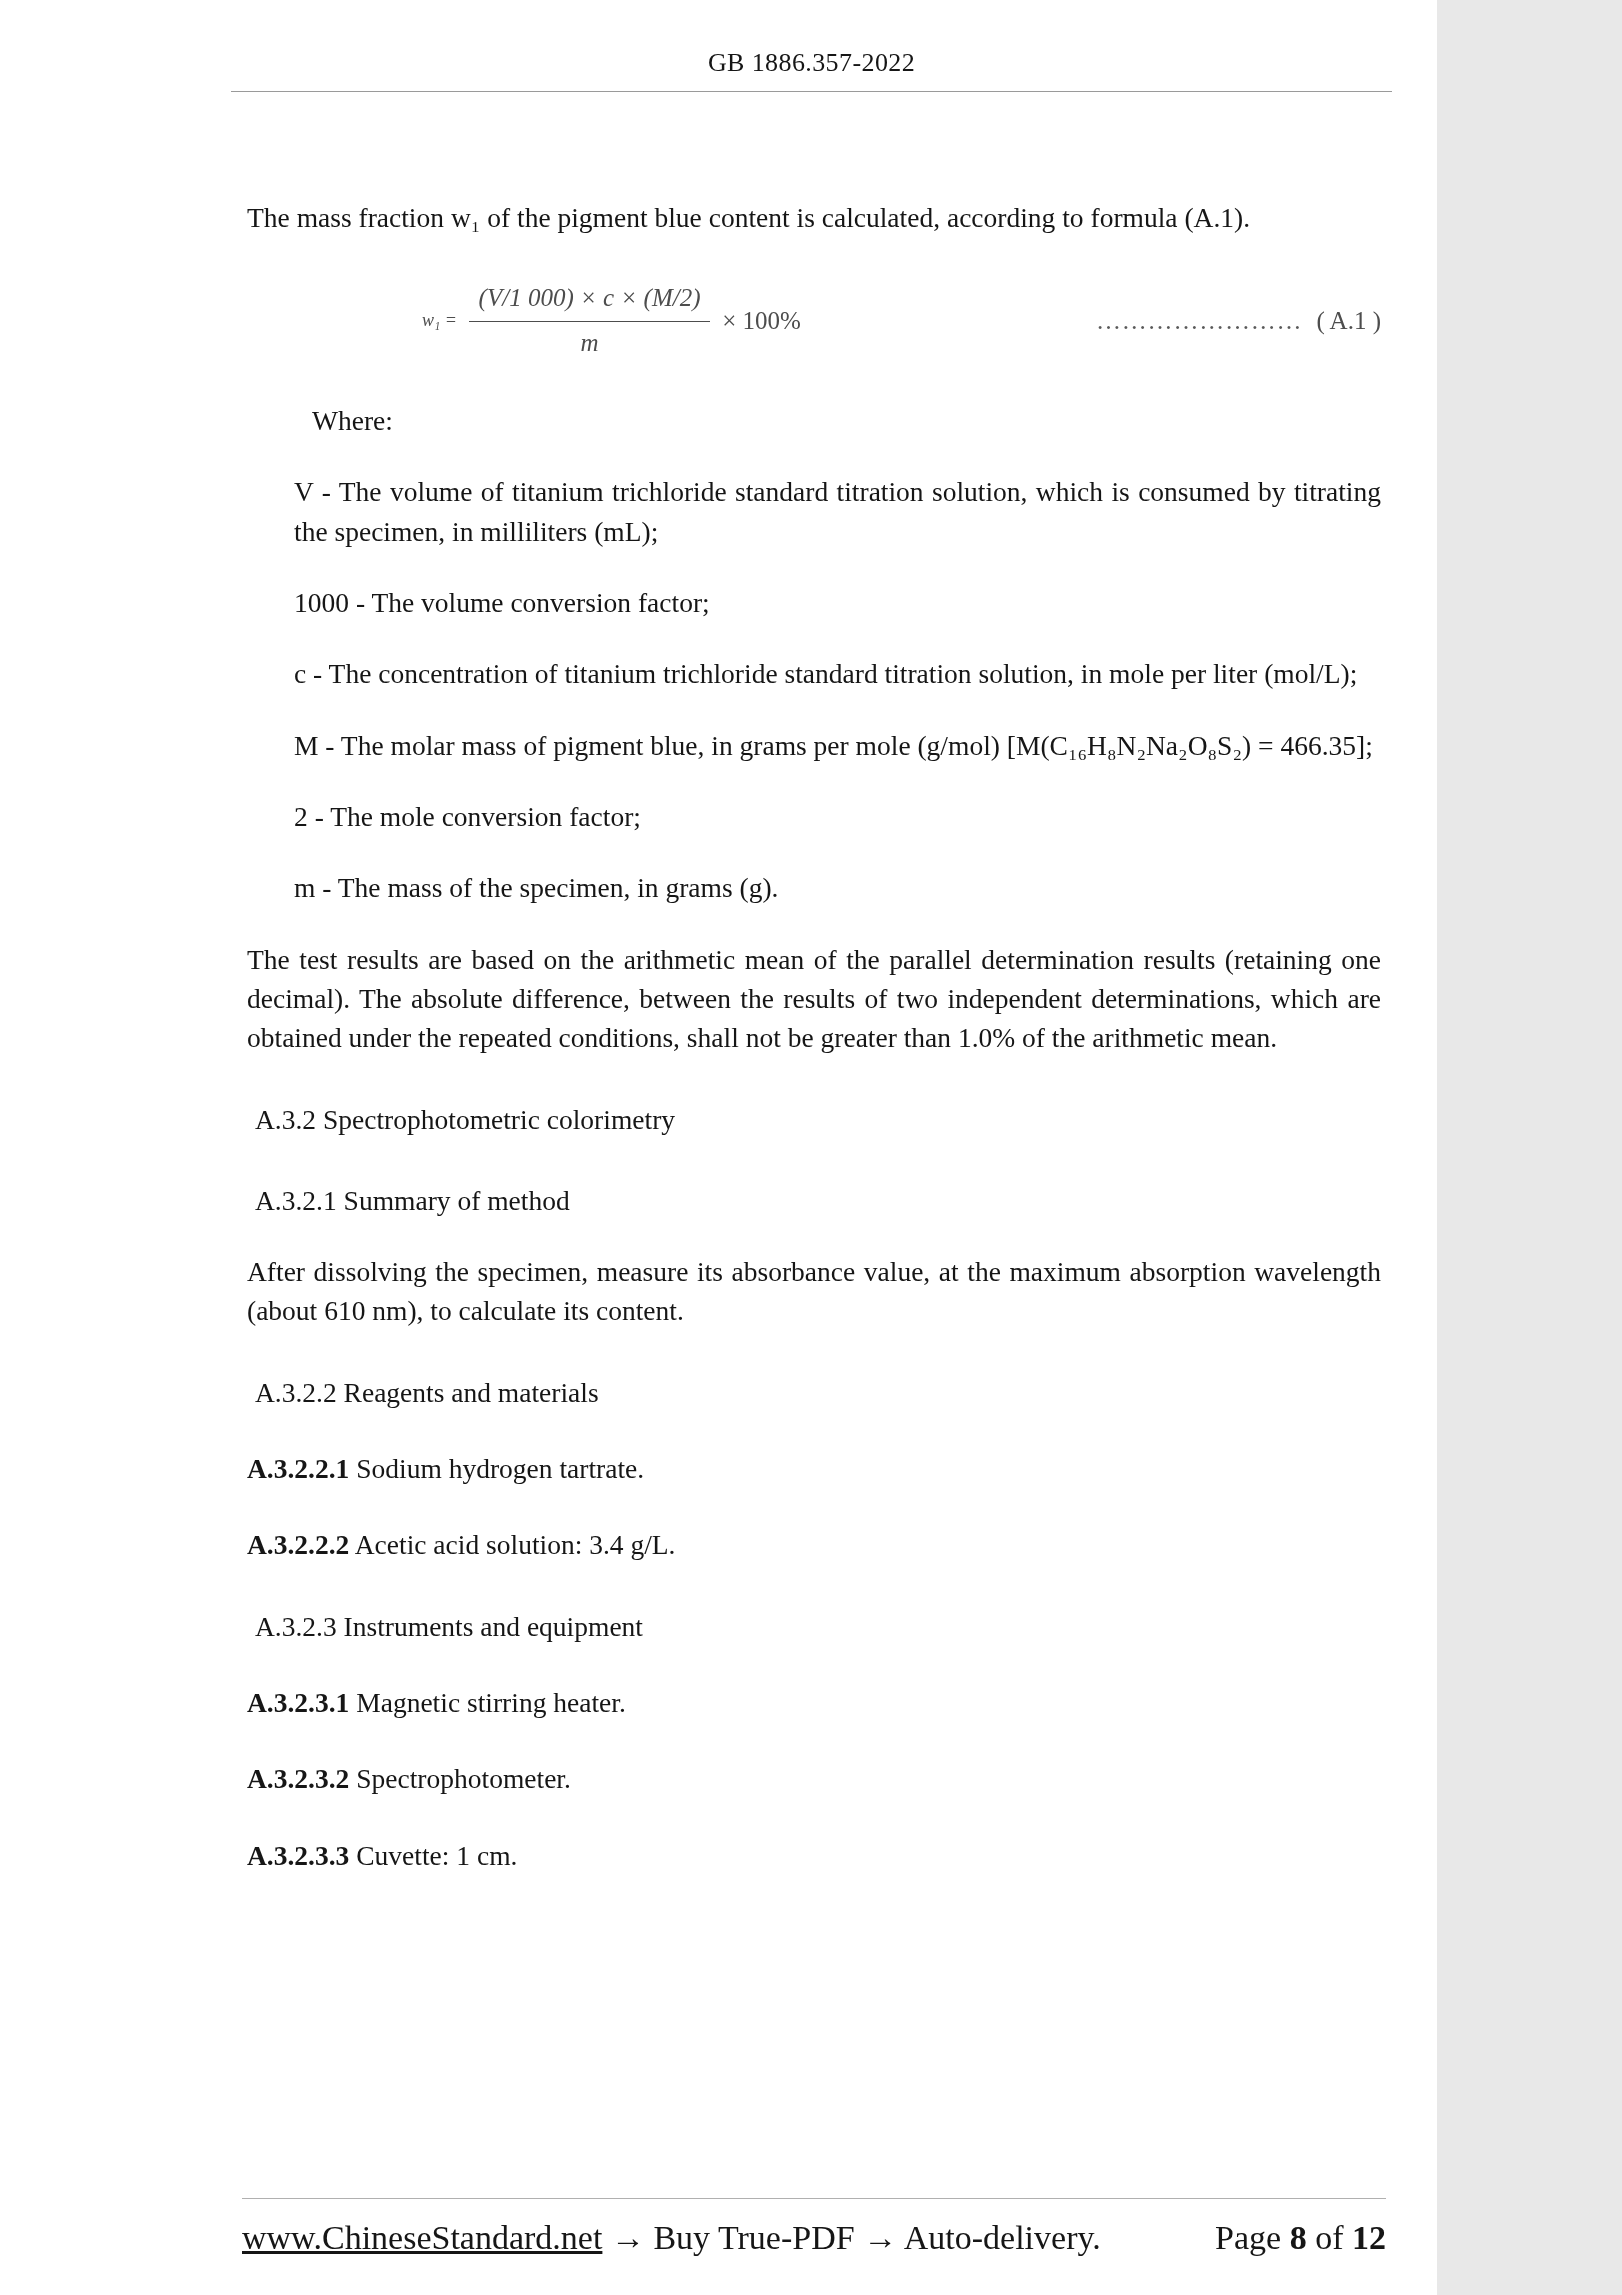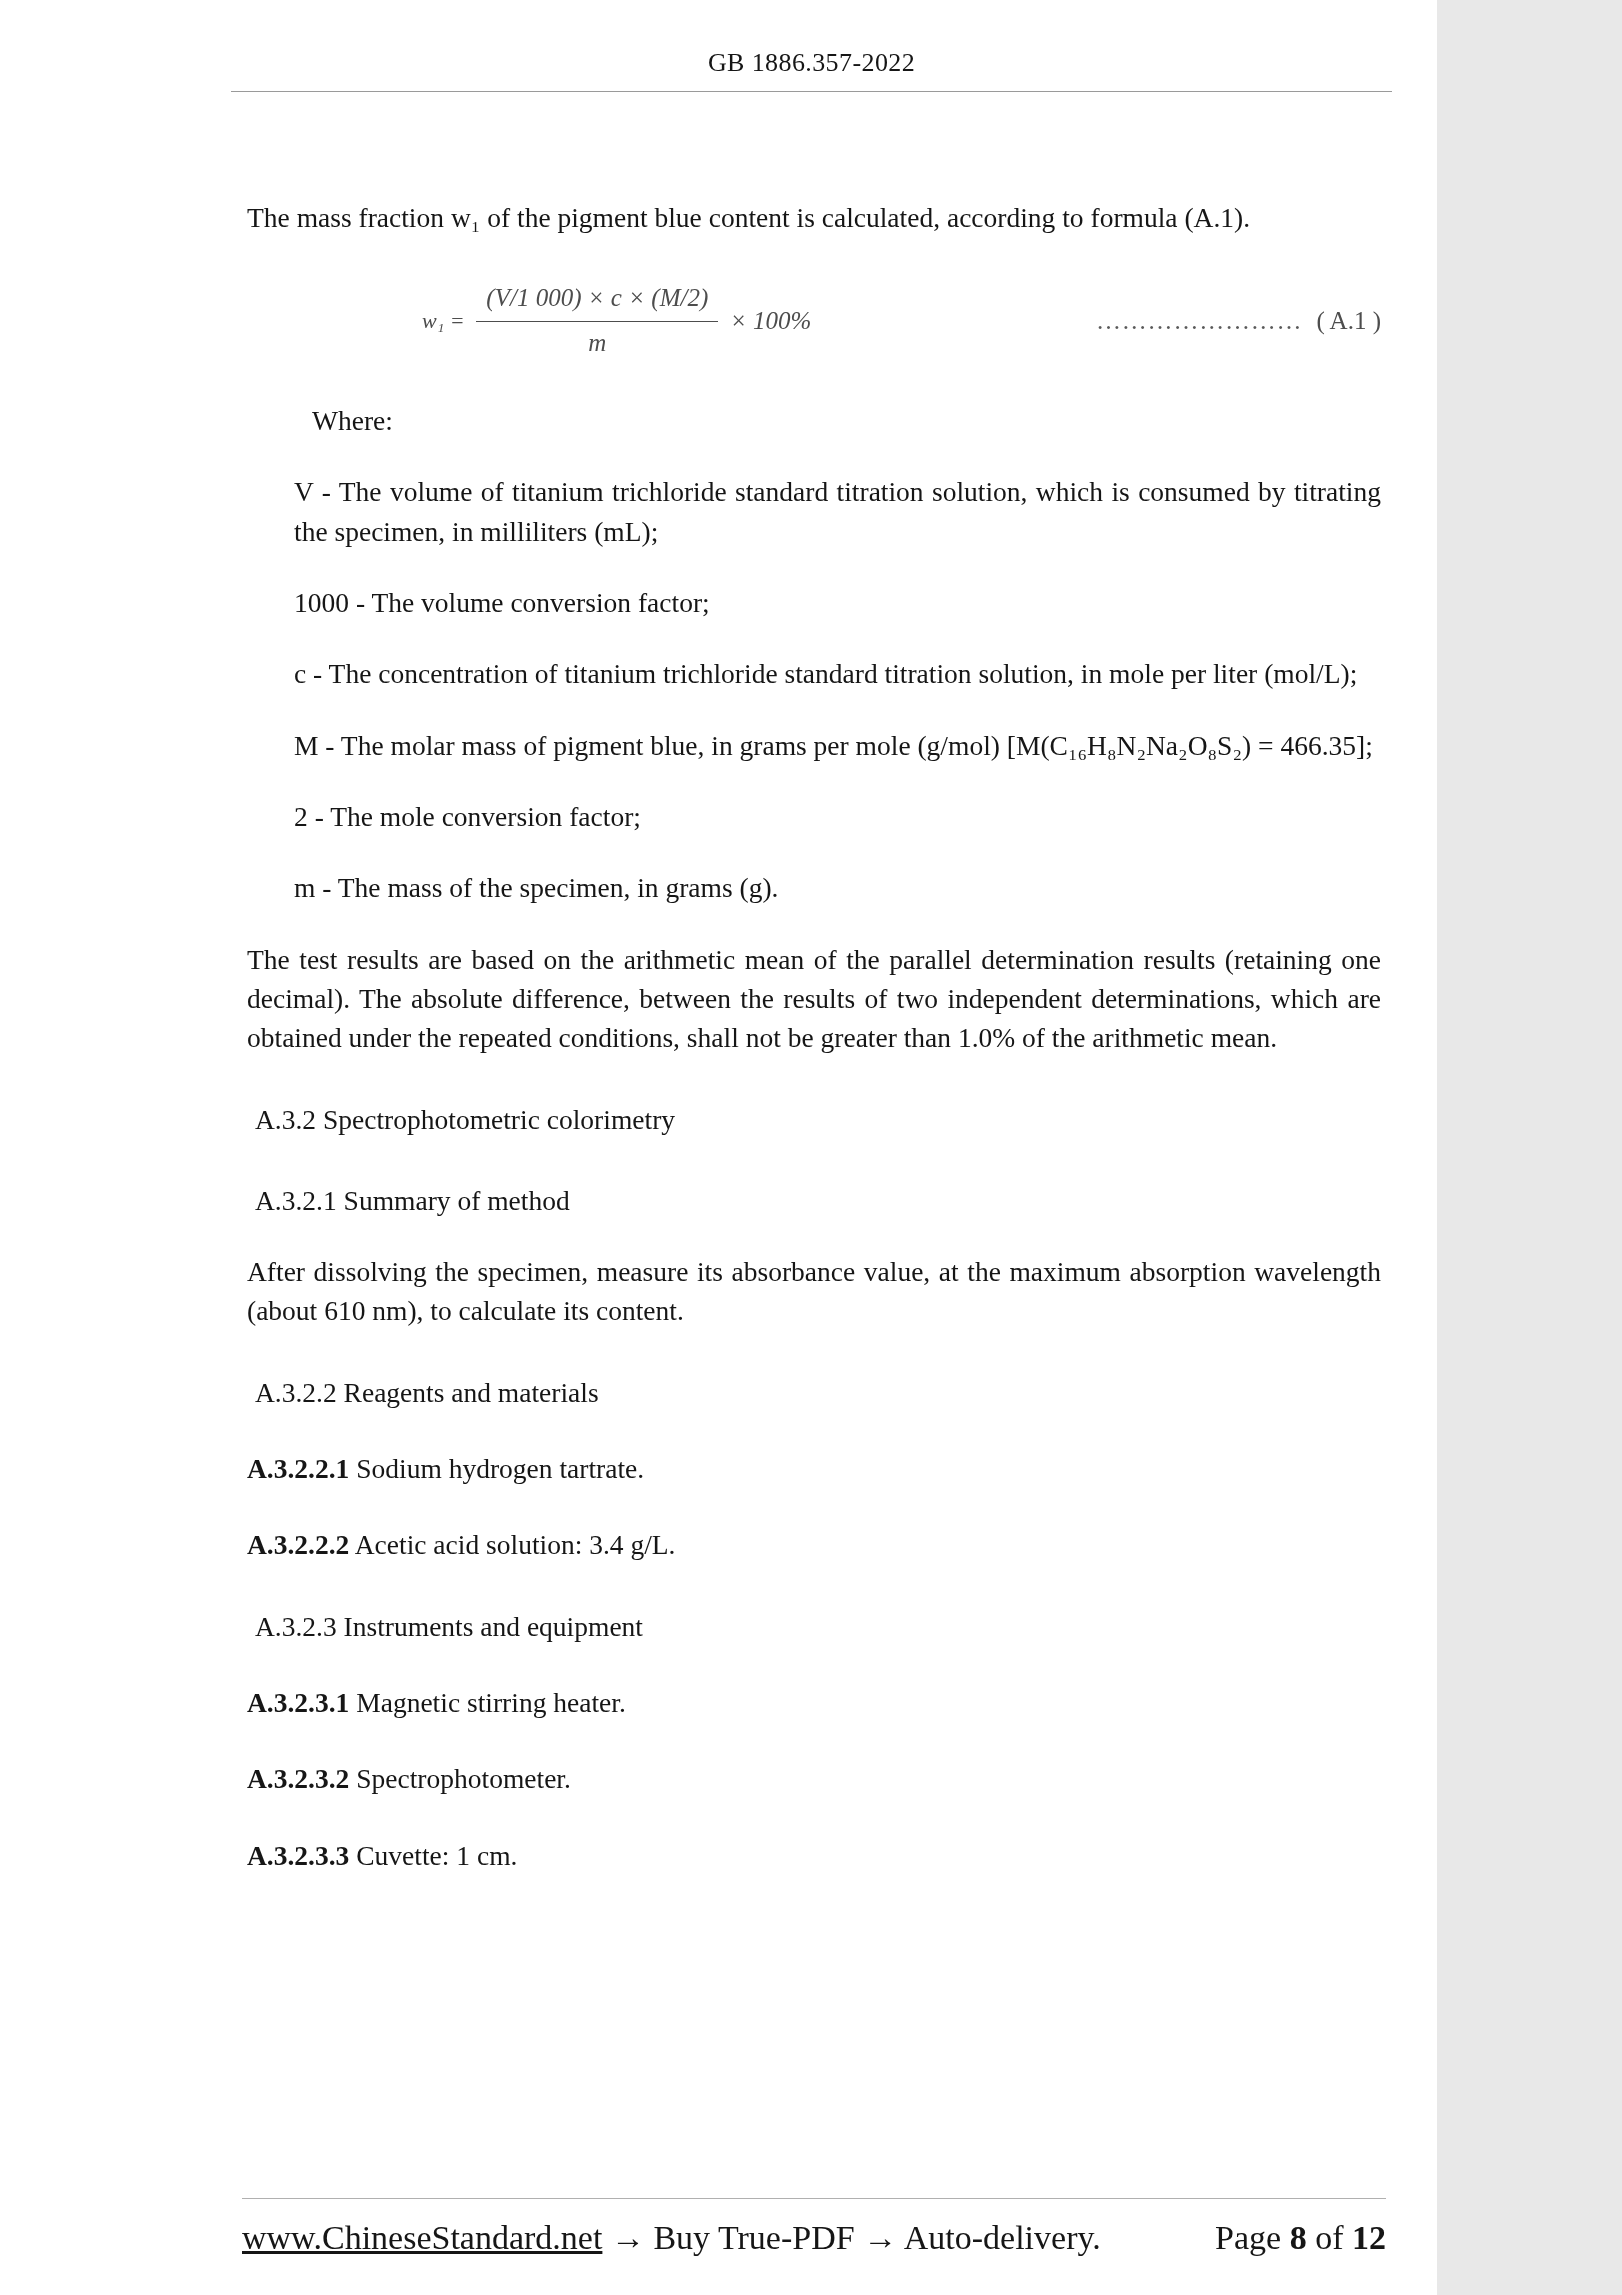--- a/index.html
+++ b/index.html
@@ -60,41 +60,40 @@
     display: flex;
     align-items: center;
     margin-top: 43px;
     margin-bottom: 5px;
     padding-left: 175px;
     color: #4d4d4d;
     font-size: 25px;
   }
   .formula-lhs {
     font-style: italic;
-    font-size: 22px;
+    font-size: 18px;
     margin-right: 11.7px;
     white-space: nowrap;
   }
   .fraction {
     display: inline-block;
     text-align: center;
     font-style: italic;
     white-space: nowrap;
   }
   .fraction .num {
     display: block;
     padding: 0 10px 5px 10px;
     border-bottom: 1.7px solid #4d4d4d;
   }
   .fraction .den {
     display: block;
     padding-top: 3.3px;
   }
   .formula-mult {
-    font-style: italic;
     margin-left: 11.7px;
     white-space: nowrap;
   }
   .formula-leader {
     margin-left: auto;
     white-space: nowrap;
     color: #5a5a5a;
     letter-spacing: 0.8px;
   }
   .formula-label {

